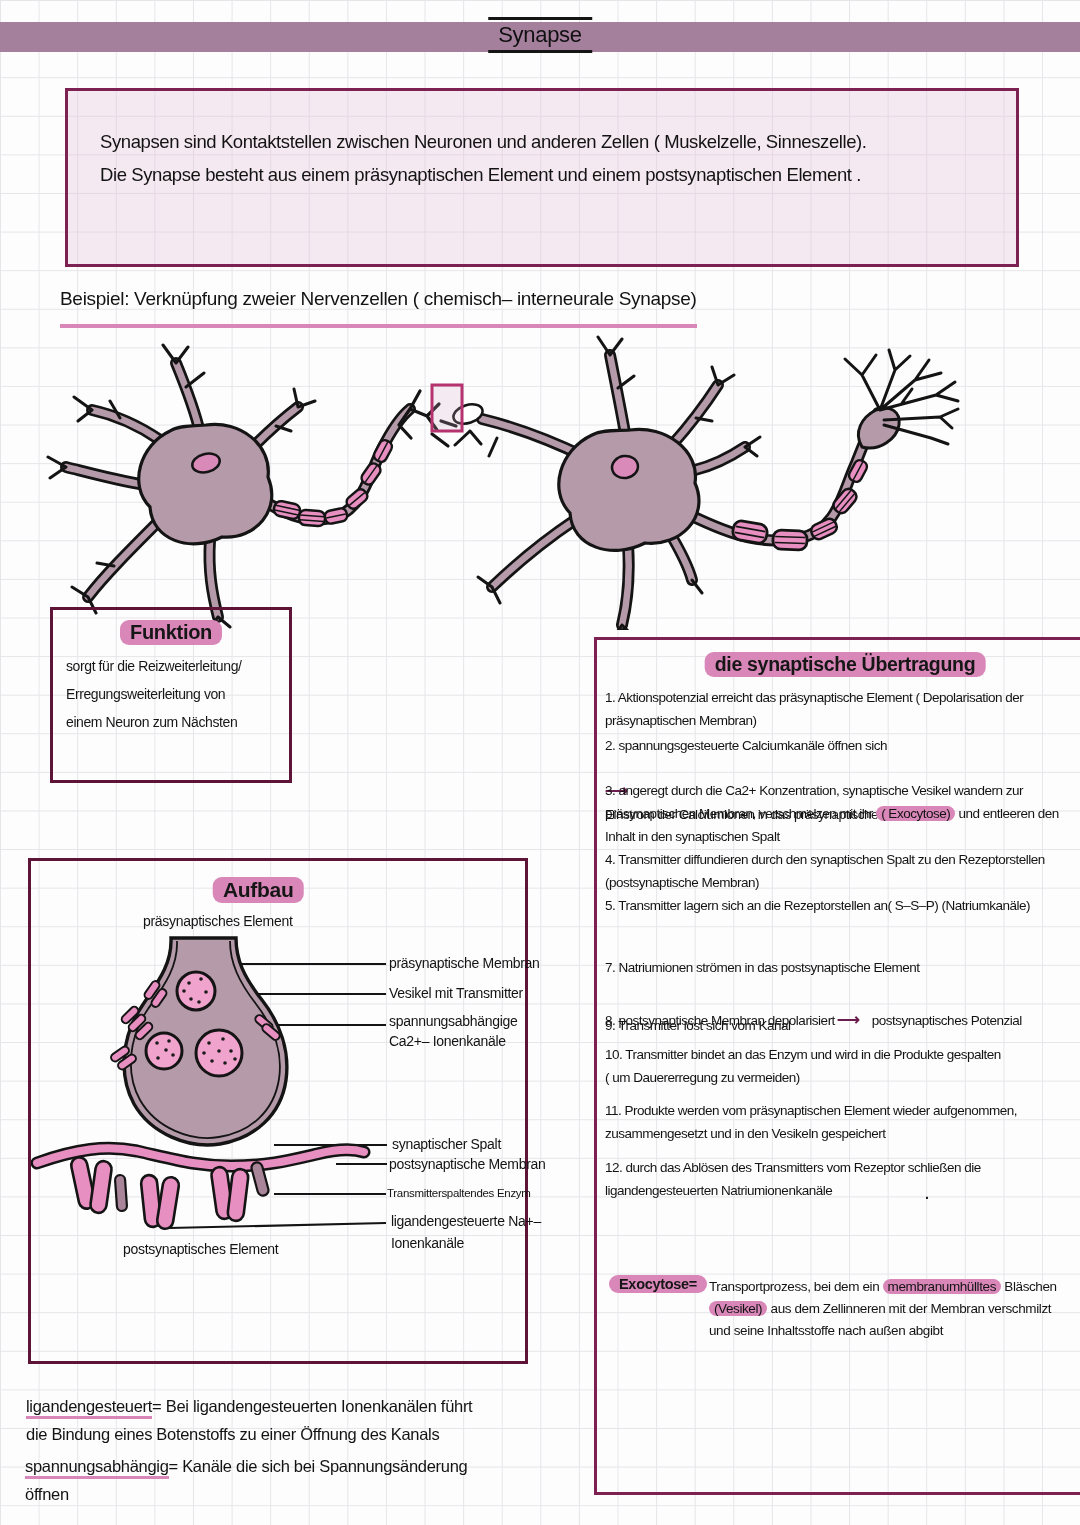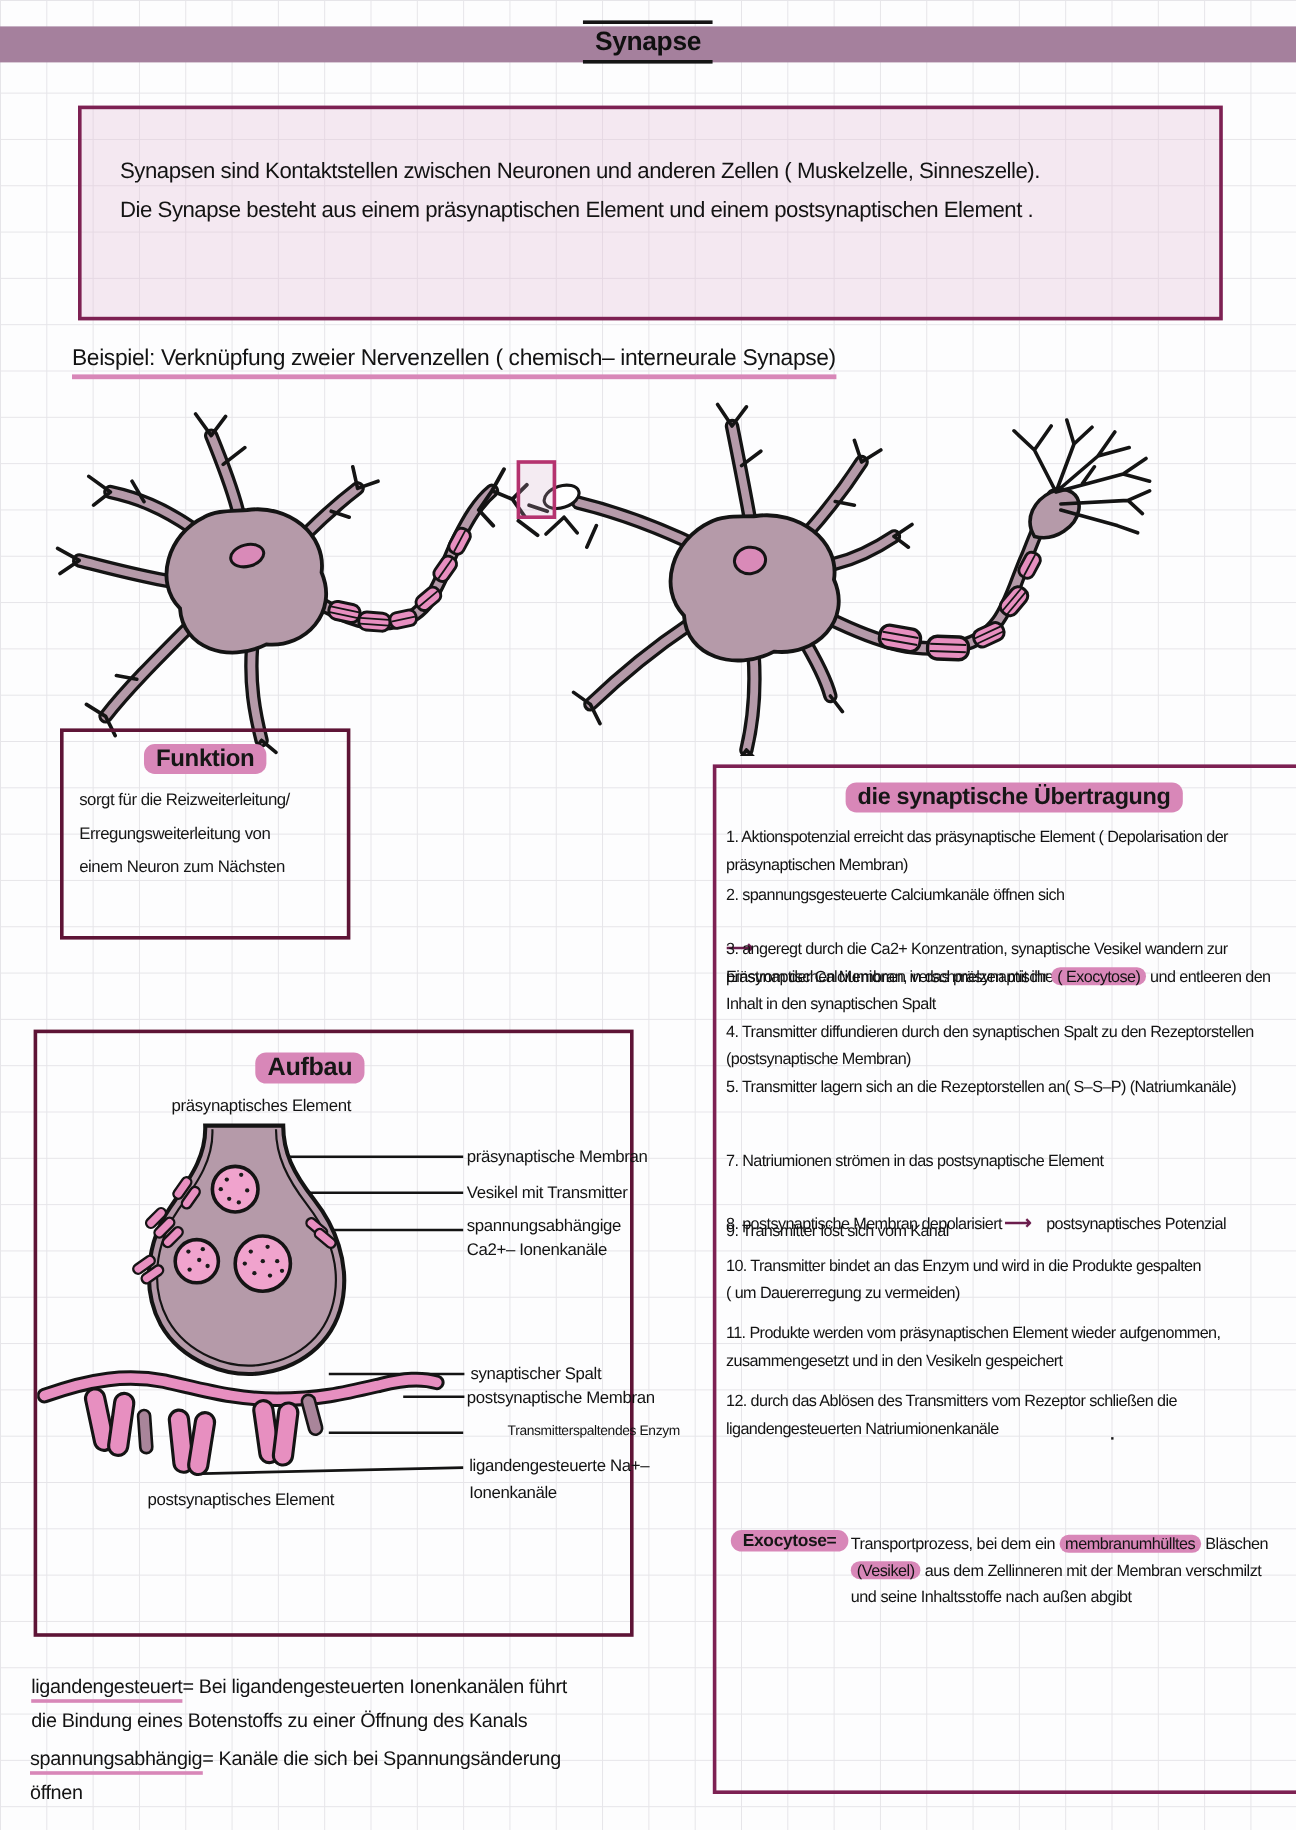--- a/index.html
+++ b/index.html
@@ -8,30 +8,30 @@
     position:relative;width:1080px;height:1525px;overflow:hidden;
     background-color:#fdfdfe;
     background-image:linear-gradient(#e6e5e9 1px,transparent 1px),
                      linear-gradient(90deg,#e6e5e9 1px,transparent 1px);
     background-size:38.6px 38.6px;
   }
   
   .banner{position:absolute;top:22px;left:0;width:1080px;height:30px;background:#a5809d;}
   .banner-title{
     position:absolute;top:17px;left:50%;transform:translateX(-50%);
-    font-weight:700;font-size:22px;letter-spacing:-0.3px;color:#101010;
+    font-weight:400;font-size:22px;letter-spacing:-0.3px;color:#101010;
     border-top:3px solid #151515;border-bottom:3px solid #151515;padding:1px 10px;line-height:1.25;
   }
   
   .intro-box{position:absolute;left:65px;top:88px;width:948px;height:173px;
     background:rgba(228,192,216,0.33);border:3px solid #7d2153;}
   .intro-line{position:absolute;left:32px;font-size:18.5px;letter-spacing:-0.4px;white-space:nowrap;color:#131313;}
   
   .beispiel{position:absolute;left:60px;top:288px;font-size:19px;letter-spacing:-0.3px;
-    border-bottom:4px solid #d887b8;padding-bottom:2px;color:#131313;}
+    border-bottom:4px solid #d887b8;padding-bottom:14px;color:#131313;}
   
   .neuron-svg{position:absolute;left:0;top:325px;}
   
   .funktion-box{position:absolute;left:50px;top:607px;width:236px;height:170px;border:3px solid #5e1436;}
   .pill{background:#d887b8;border-radius:9px;padding:1px 10px;display:inline-block;}
   .funktion-title{position:absolute;top:10px;left:50%;transform:translateX(-50%);
     font-weight:700;font-size:20px;letter-spacing:-0.3px;}
   .funktion-line{position:absolute;left:13px;font-size:14px;letter-spacing:-0.4px;white-space:nowrap;}
   
   .trans-box{position:absolute;left:556px;top:637px;width:496px;height:852px;border:3px solid #7d2153;margin-left:38px;}
@@ -343,21 +343,21 @@
           </g>
       </g>
     </svg>
 
     <div class="a-label" style="left:358px;top:94px;">präsynaptische Membran</div>
     <div class="a-label" style="left:358px;top:124px;">Vesikel mit Transmitter</div>
     <div class="a-label" style="left:358px;top:152px;">spannungsabhängige</div>
     <div class="a-label" style="left:358px;top:172px;">Ca2+– Ionenkanäle</div>
     <div class="a-label" style="left:361px;top:275px;">synaptischer Spalt</div>
     <div class="a-label" style="left:358px;top:295px;">postsynaptische Membran</div>
-    <div class="a-label a-label-sm" style="left:356px;top:326px;margin-left:36px;">Transmitterspaltendes Enzym</div>
+    <div class="a-label a-label-sm" style="left:356px;top:326px;">Transmitterspaltendes Enzym</div>
     <div class="a-label" style="left:360px;top:352px;">ligandengesteuerte Na+–</div>
     <div class="a-label" style="left:360px;top:374px;">Ionenkanäle</div>
     <div class="a-label" style="left:92px;top:380px;">postsynaptisches Element</div>
   </div>
 
   <div class="note" style="left:26px;top:1392px;">
     <span class="term">ligandengesteuert</span><span>= Bei ligandengesteuerten Ionenkanälen führt</span><br>
     <span>die Bindung eines Botenstoffs zu einer Öffnung des Kanals</span>
   </div>
   <div class="note" style="left:25px;top:1452px;">

